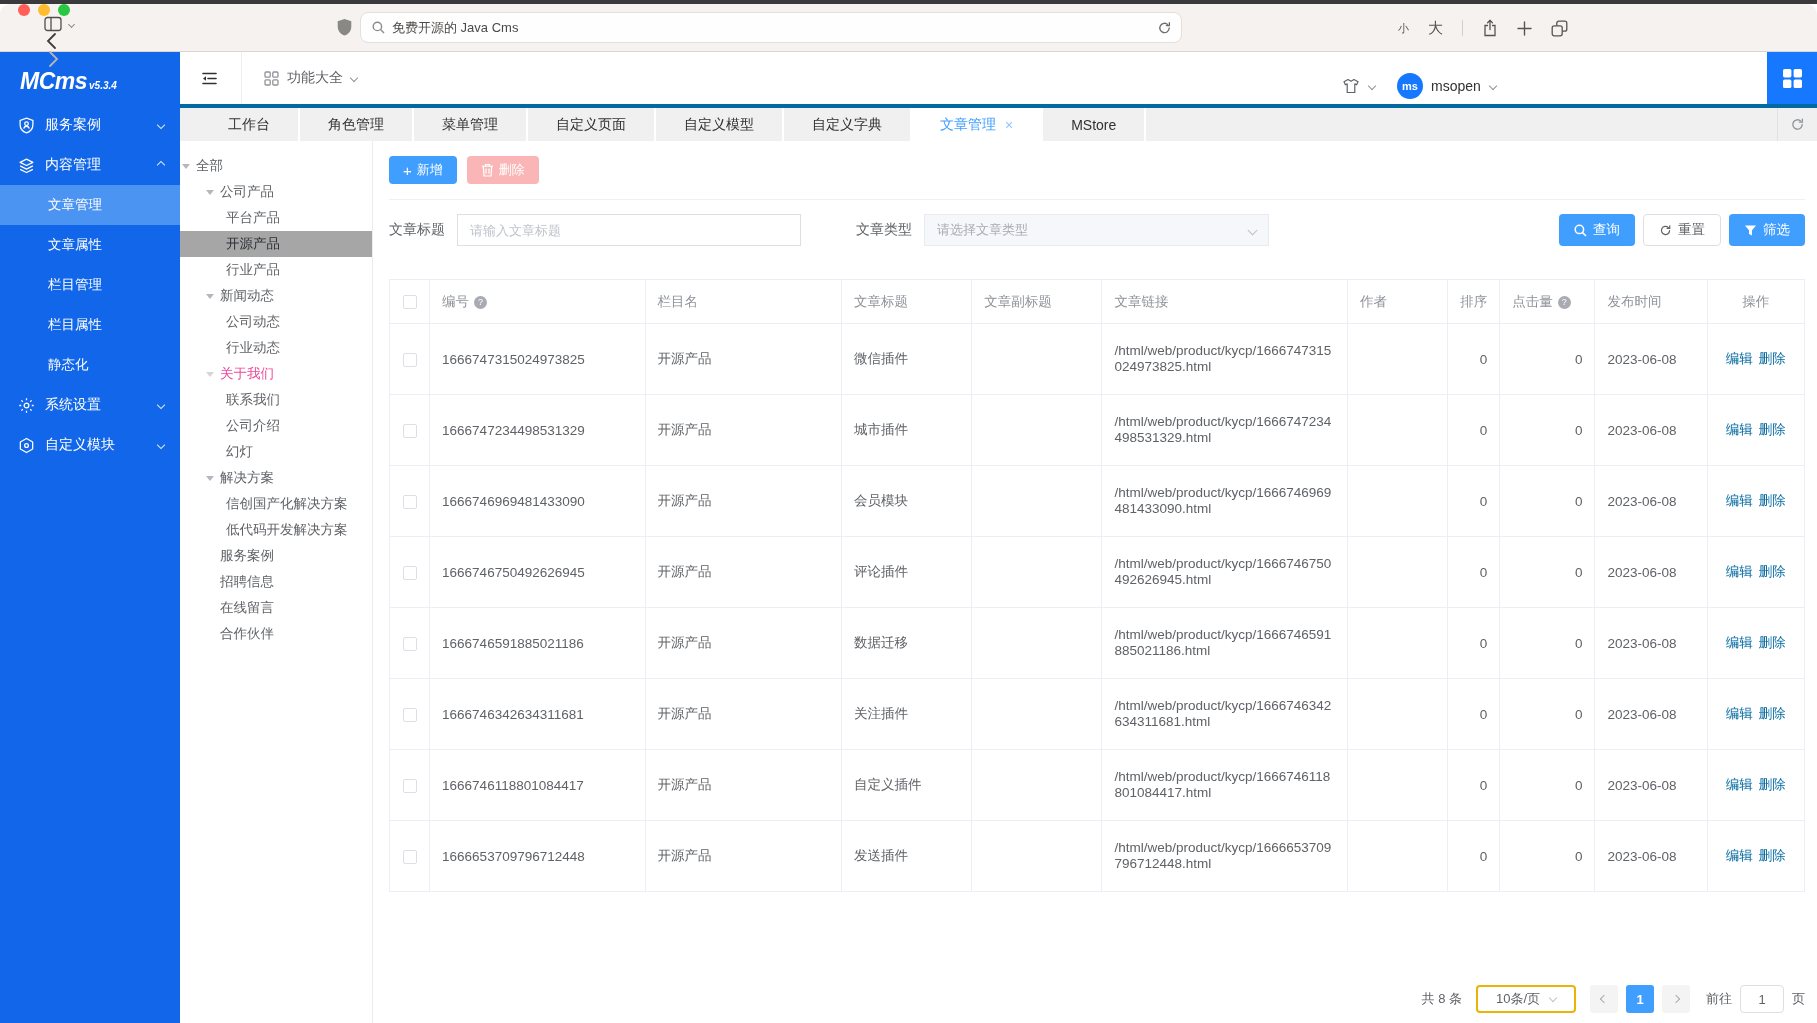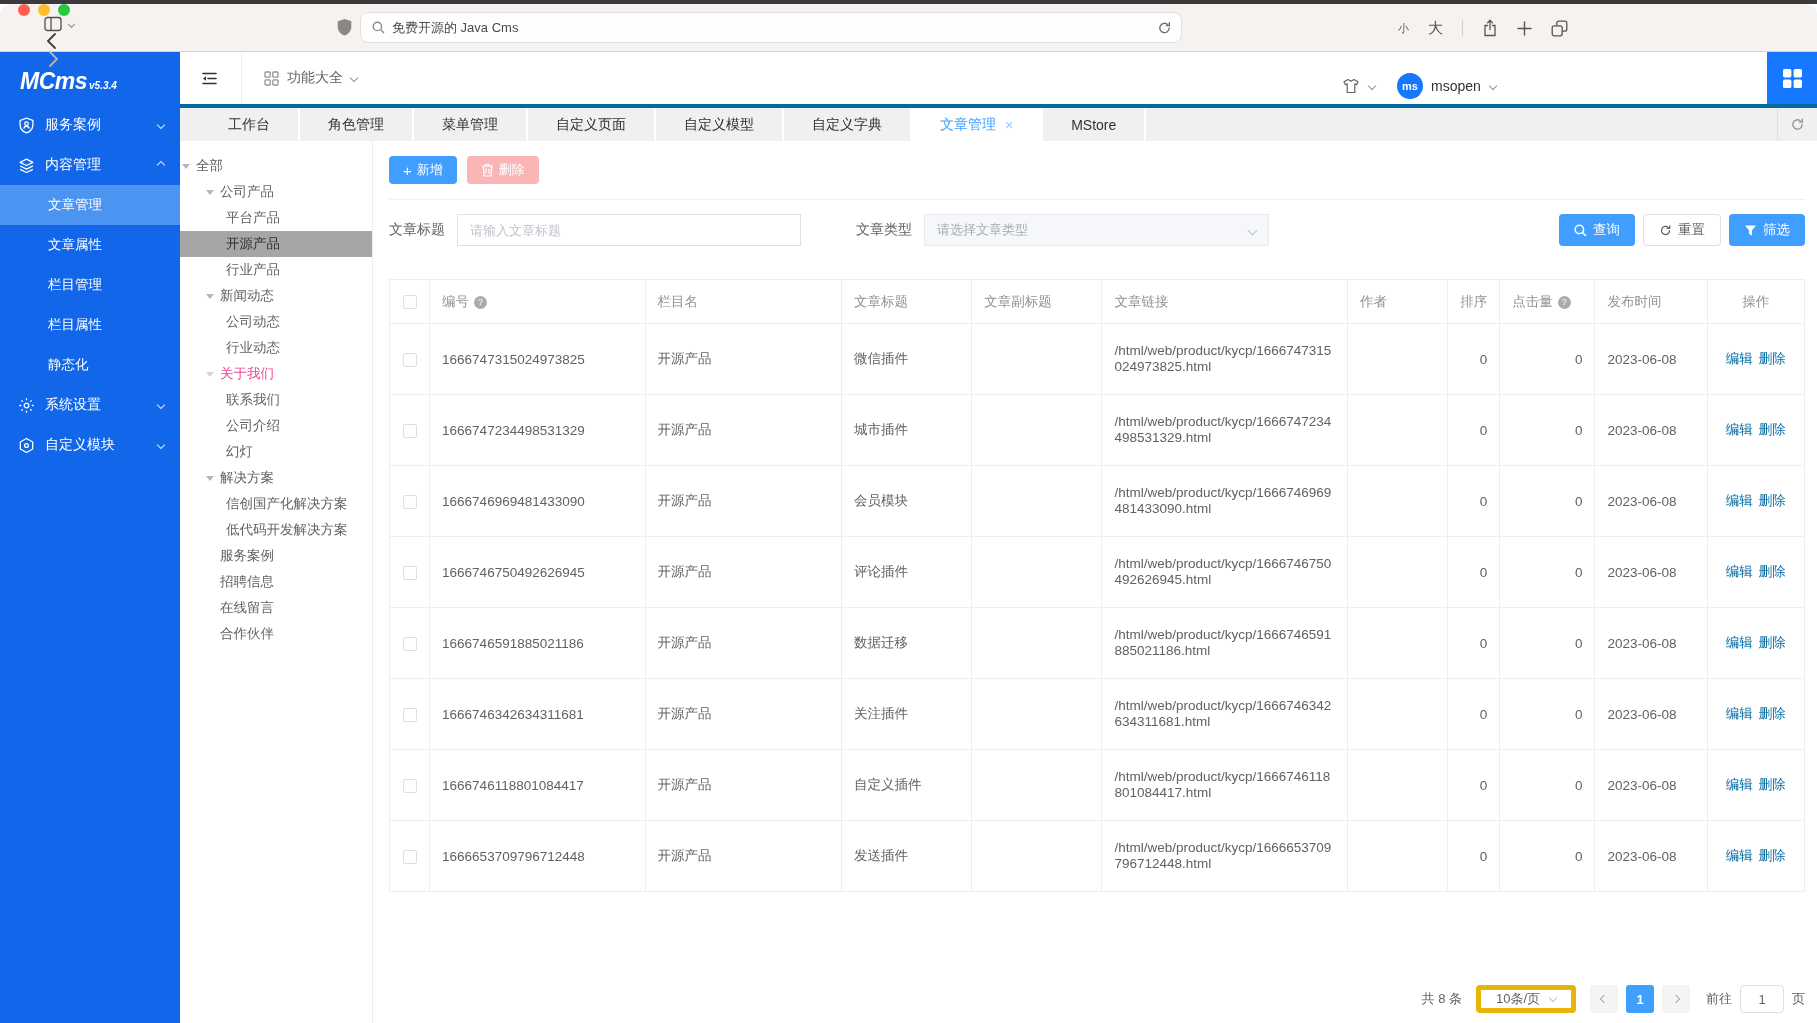--- a/index.html
+++ b/index.html
@@ -127,21 +127,21 @@
   .grid th.c-ops, .grid td.c-ops { text-align:center; }
   .grid td.c-ops a { color:#0369a1; text-decoration:none; margin:1px 3px; cursor:pointer; }
   .cbx { display:inline-block; width:14px; height:14px; border:1px solid #dcdfe6; border-radius:2px;
     background:#fff; vertical-align:middle; cursor:pointer; }
   .help { display:inline-block; width:13px; height:13px; border-radius:50%; background:#a8abb2; color:#fff;
     font-size:9px; line-height:13px; text-align:center; margin-left:5px; vertical-align:1px; }
 
   
   .pager { margin-top:93px; display:flex; align-items:center; justify-content:flex-end; font-size:13px; color:#606266; }
   .pg-total { margin-right:14px; }
-  .pg-size { width:100px; height:28px; border:5px solid #eab308; border-radius:4px; background:#fff;
+  .pg-size { width:100px; height:28px; border:2px solid #eab308; border-radius:4px; background:#fff;
     display:flex; align-items:center; justify-content:center; gap:10px; cursor:pointer; }
   .pg-size .chev { width:6px; height:6px; border-color:#c0c4cc; margin-top:-2px; }
   .pg-btn { width:28px; height:28px; border-radius:3px; background:#f4f4f5; display:flex; align-items:center;
     justify-content:center; cursor:pointer; }
   .pg-btn .chev { width:6px; height:6px; border-color:#a8abb2; }
   .pg-prev { margin-left:14px; } .pg-next { margin-left:8px; }
   .pg-cur { width:28px; height:28px; border-radius:3px; background:#409eff; color:#fff; font-weight:700;
     display:flex; align-items:center; justify-content:center; margin-left:8px; cursor:pointer; }
   .pg-goto { margin-left:16px; }
   .pg-input { width:44px; height:28px; border:1px solid #dcdfe6; border-radius:4px; text-align:center;

